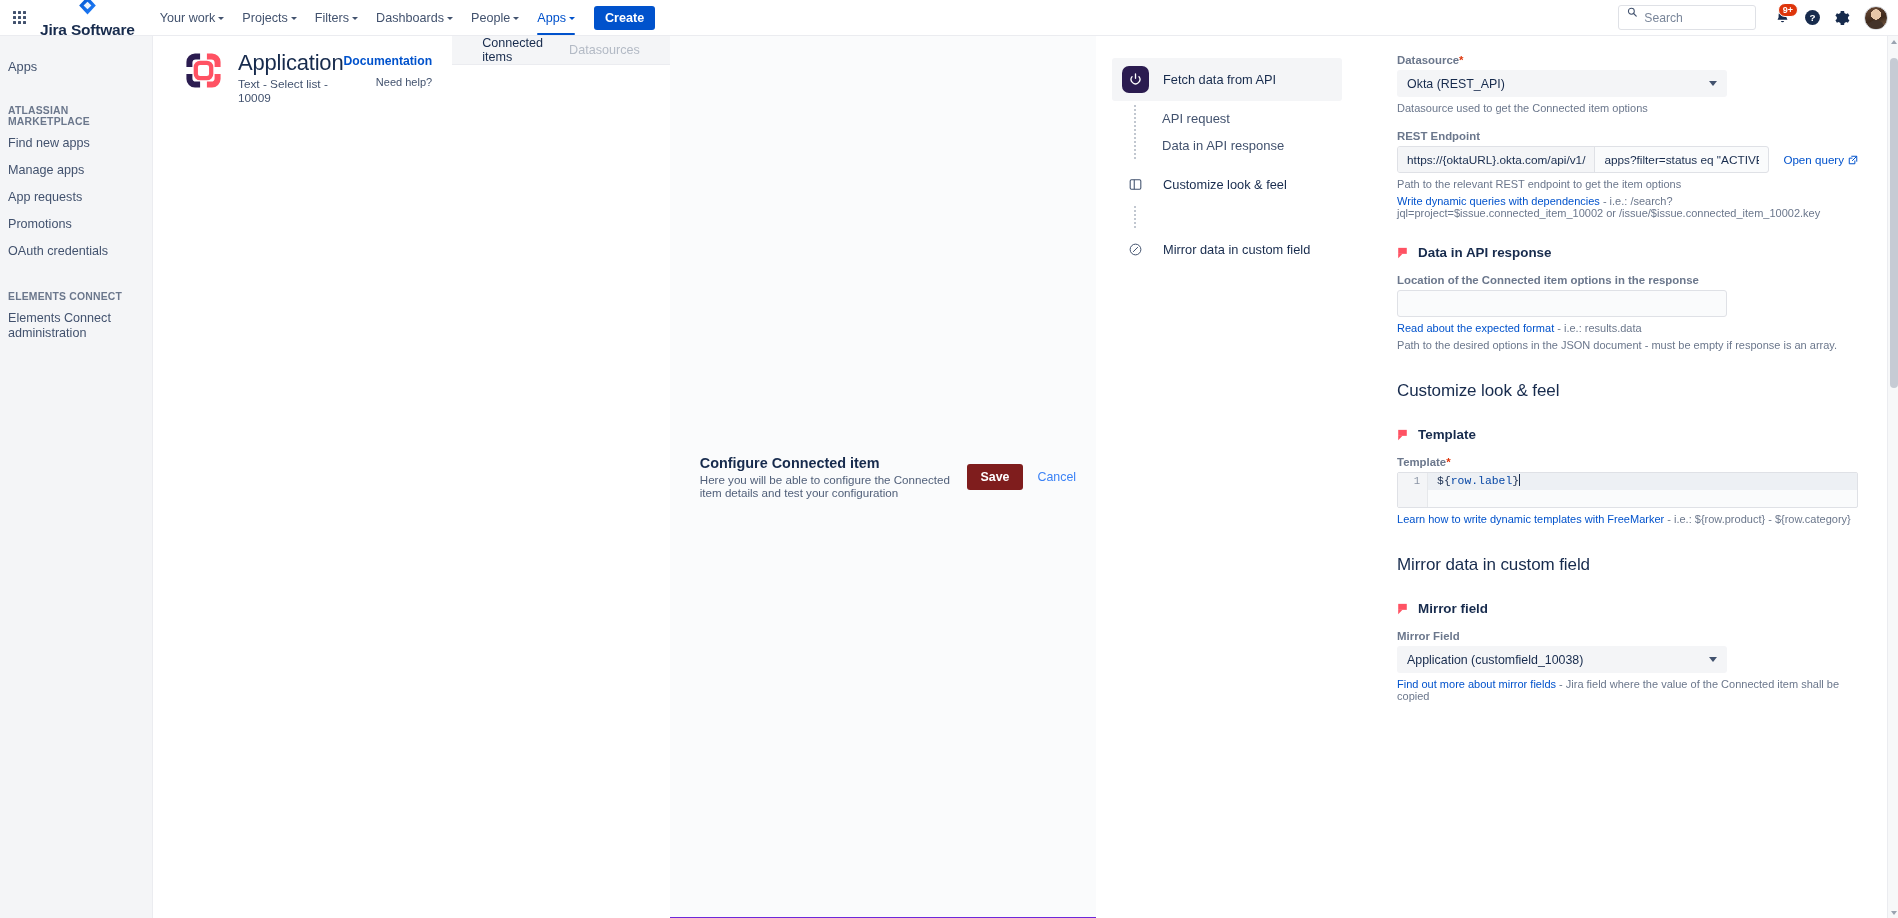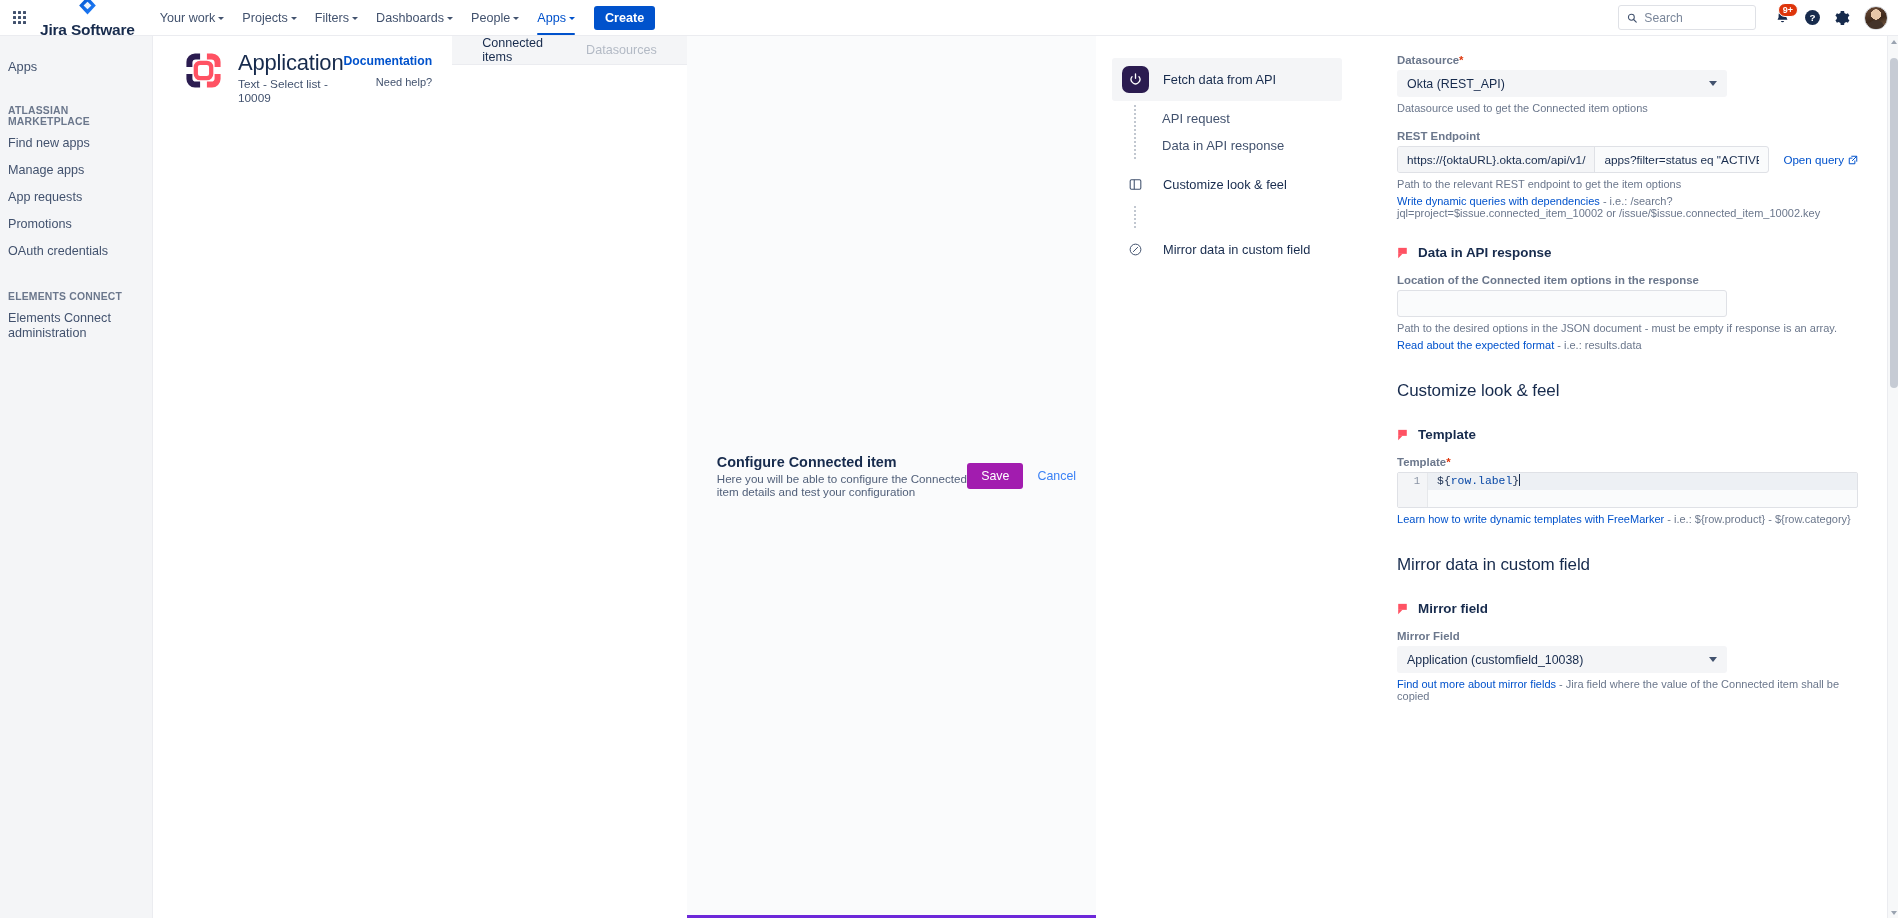--- a/index.html
+++ b/index.html
@@ -81,21 +81,21 @@
     border: none; border-radius: 3px;
     padding: 5px 11px;
     margin-left: 10px;
     cursor: pointer;
   }
   .nav-right {
     margin-left: auto;
     display: flex; align-items: center; gap: 2px;
   }
   .searchbox {
-    display: flex; align-items: center; gap: 7px;
+    display: flex; gap: 7px;
     width: 138px; height: 25px;
     border: 1px solid #DFE1E6;
     border-radius: 3px;
     padding: 0 8px;
     background: #fff;
     cursor: text;
     margin-right: 10px;
   }
   .searchbox input {
     border: none; outline: none;
@@ -237,50 +237,50 @@
     border-bottom: 1px solid #ebecf0;
     height: 29px;
     align-items: center;
   }
   .tab {
     font-size: 12.6px;
     color: #172B4D;
     cursor: pointer;
     padding: 4px 0;
   }
-  .tab.muted { color: #B3BAC5; margin-left: 17px; }
+  .tab.muted { color: #B3BAC5; }
 
   
   .cfgbar {
     display: flex;
     align-items: center;
     padding: 12px 20px 12px 30px;
     background: #FAFBFC;
-    border-bottom: 3px solid #6d28d9;
+    border-bottom: 1px solid #6d28d9;
   }
   .cfg-title {
     font-size: 14.4px;
     font-weight: 600;
     color: #172B4D;
   }
   .cfg-sub {
     font-size: 11.6px;
     color: #505F79;
     margin-top: 2px;
   }
   .cfg-actions {
     margin-left: auto;
     display: flex;
     align-items: center;
     gap: 14px;
   }
   .btn-save {
-    background: #a21caf; color: #fff;
+    background: #7f1d1d; color: #fff;
     border: none; border-radius: 3px;
-    font-size: 12.4px; font-weight: 400;
+    font-size: 12.4px; font-weight: 700;
     padding: 6px 14px;
     cursor: pointer;
     font-family: inherit;
   }
   .btn-cancel {
     background: transparent;
     border: none;
     color: #3b82f6;
     font-size: 12.4px;
     cursor: pointer;
@@ -752,24 +752,24 @@
         <div class="section-flag">
           <svg class="flag-icon" viewBox="0 0 12 14">
             <path d="M1 1 L11 1 L11 8 L1 8 Z" fill="#FF5263"></path>
             <path d="M1 8 L6 8 L1 13 Z" fill="#FF5263"></path>
           </svg>
           <span class="section-flag-title">Data in API response</span>
         </div>
         <div class="fieldrow">
           <div class="fld-label">Location of the Connected item options in the response</div>
           <input class="text-input" value="" style="">
-          <div class="hint">Path to the desired options in the JSON document - must be empty if response is an array.</div>
           <div class="hint">
             <span class="link">Read about the expected format</span><span> - i.e.: results.data</span>
           </div>
+          <div class="hint">Path to the desired options in the JSON document - must be empty if response is an array.</div>
         </div>
 
         <div class="section-title">Customize look &amp; feel</div>
 
         <div class="section-flag">
           <svg class="flag-icon" viewBox="0 0 12 14">
             <path d="M1 1 L11 1 L11 8 L1 8 Z" fill="#FF5263"></path>
             <path d="M1 8 L6 8 L1 13 Z" fill="#FF5263"></path>
           </svg>
           <span class="section-flag-title">Template</span>

